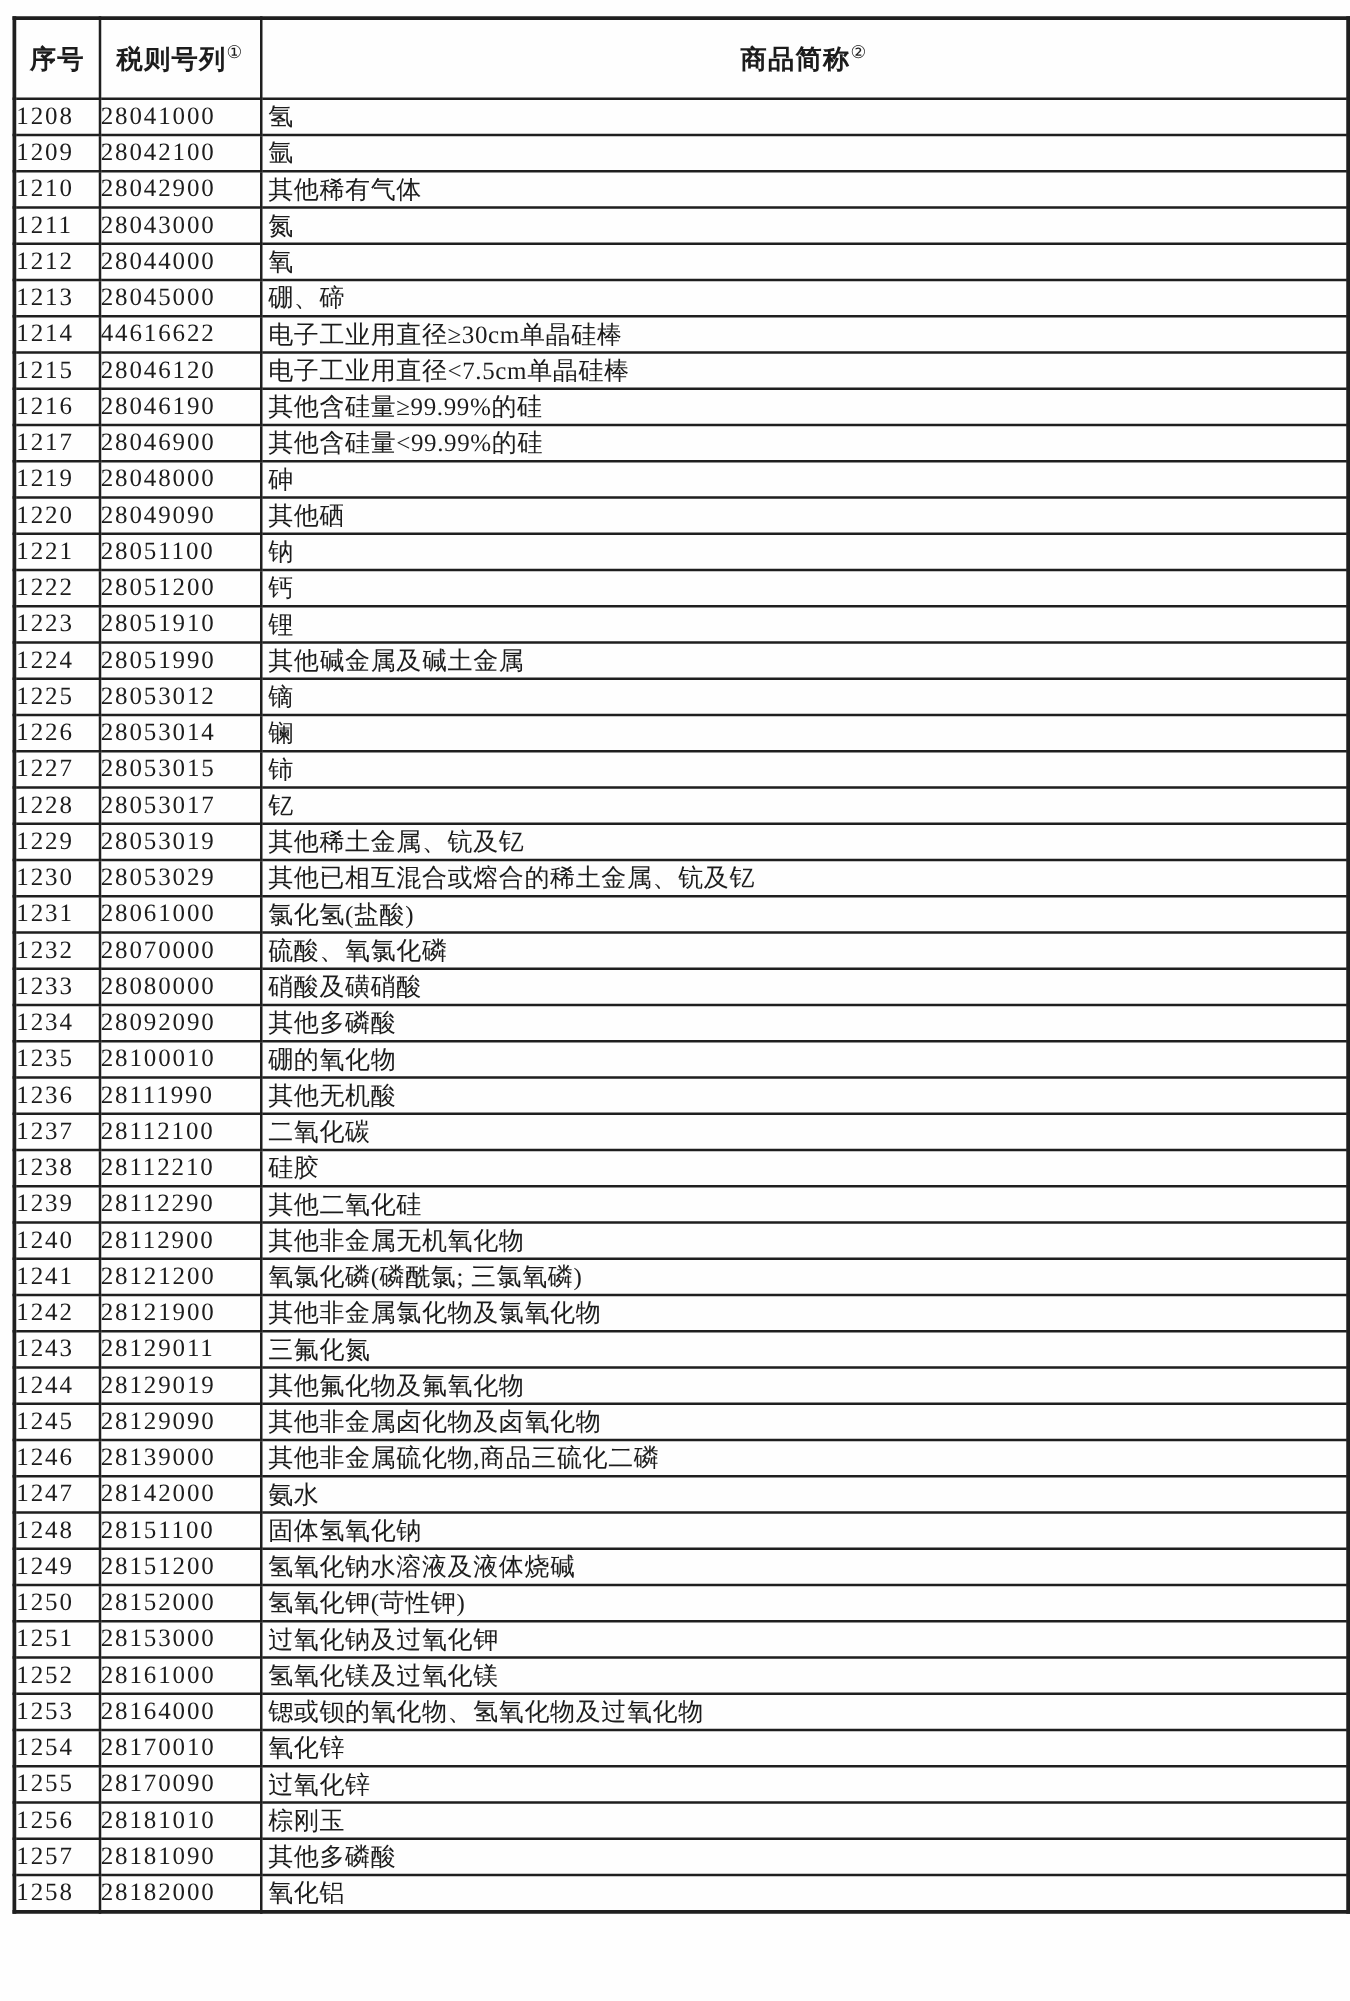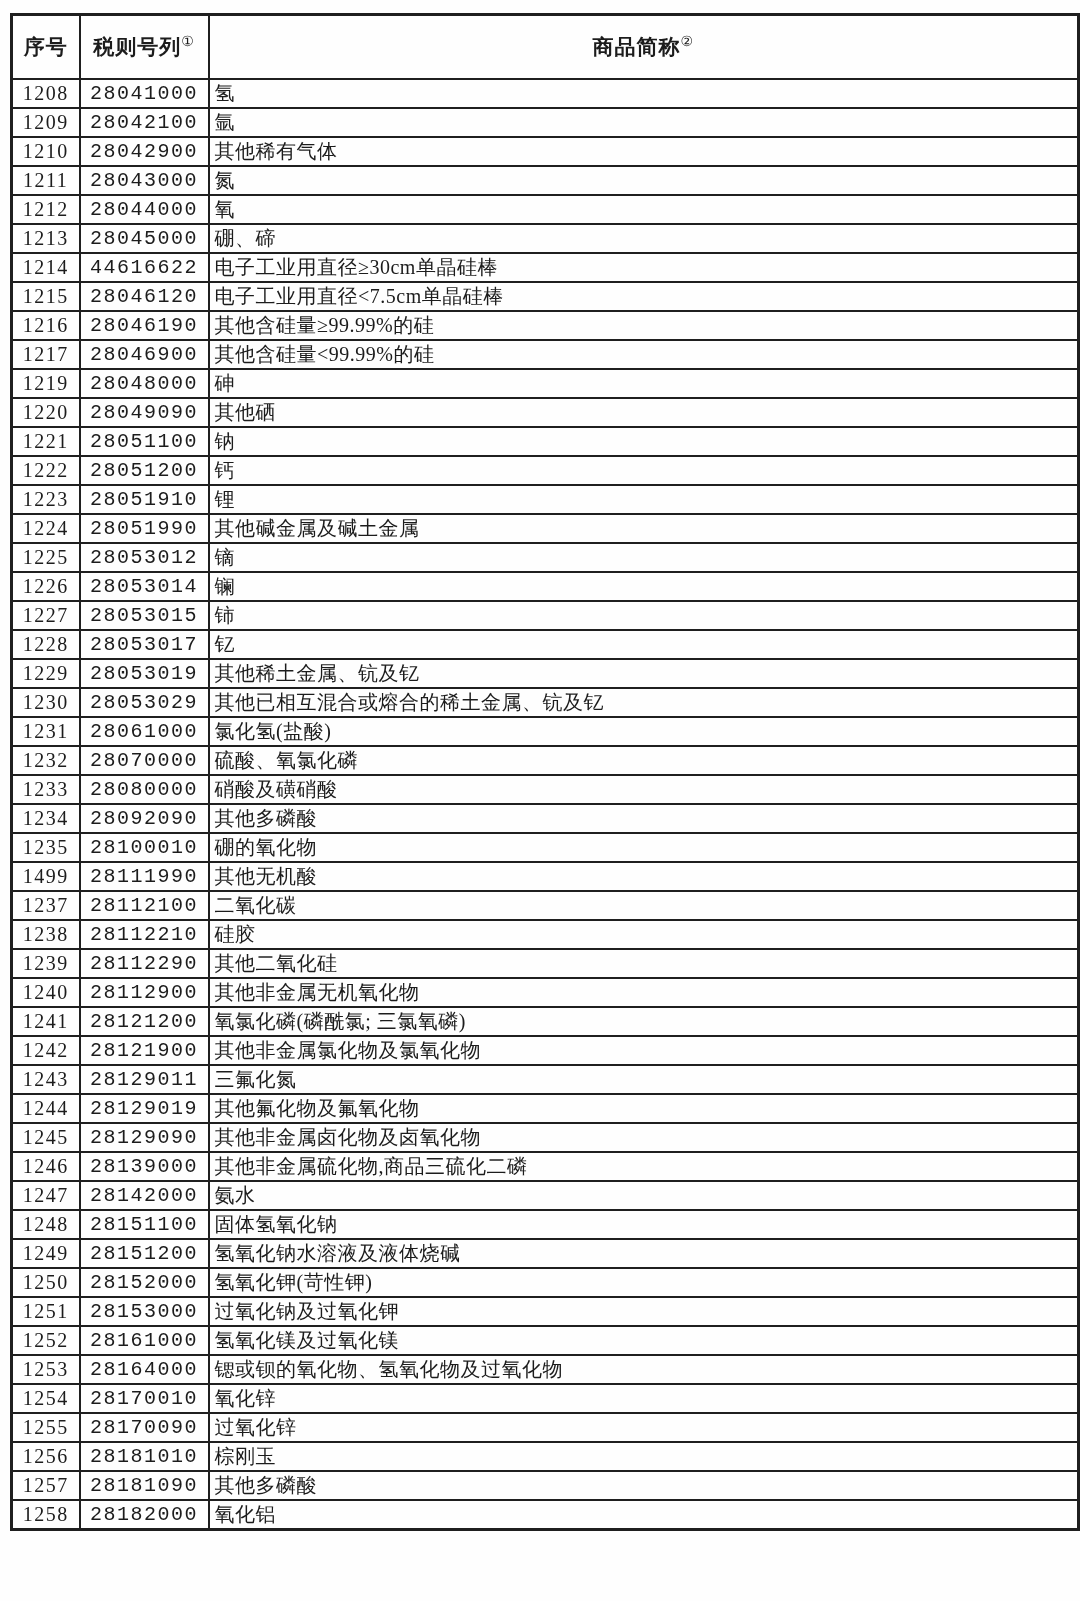--- a/index.html
+++ b/index.html
@@ -49,27 +49,26 @@
     font-weight: normal;
     vertical-align: super;
     line-height: 0;
   }
   .tariff-table td {
     height: 27px;
     font-size: 20px;
     vertical-align: middle;
   }
   td.col-seq {
-    text-align: center;
+    text-align: left;
     letter-spacing: 1.5px;
   }
   td.col-code {
-    text-align: center;
+    text-align: left;
     letter-spacing: 1.5px;
-    font-family: Liberation Mono, monospace;
   }
   td.col-name {
     text-align: left;
     padding-left: 5px;
     letter-spacing: 0.5px;
   }
 </style>
 </head>
 <body>
 
@@ -217,21 +216,21 @@
           <td class="col-seq">1234</td>
           <td class="col-code">28092090</td>
           <td class="col-name">其他多磷酸</td>
         </tr>
         <tr>
           <td class="col-seq">1235</td>
           <td class="col-code">28100010</td>
           <td class="col-name">硼的氧化物</td>
         </tr>
         <tr>
-          <td class="col-seq">1499</td>
+          <td class="col-seq">1236</td>
           <td class="col-code">28111990</td>
           <td class="col-name">其他无机酸</td>
         </tr>
         <tr>
           <td class="col-seq">1237</td>
           <td class="col-code">28112100</td>
           <td class="col-name">二氧化碳</td>
         </tr>
         <tr>
           <td class="col-seq">1238</td>

